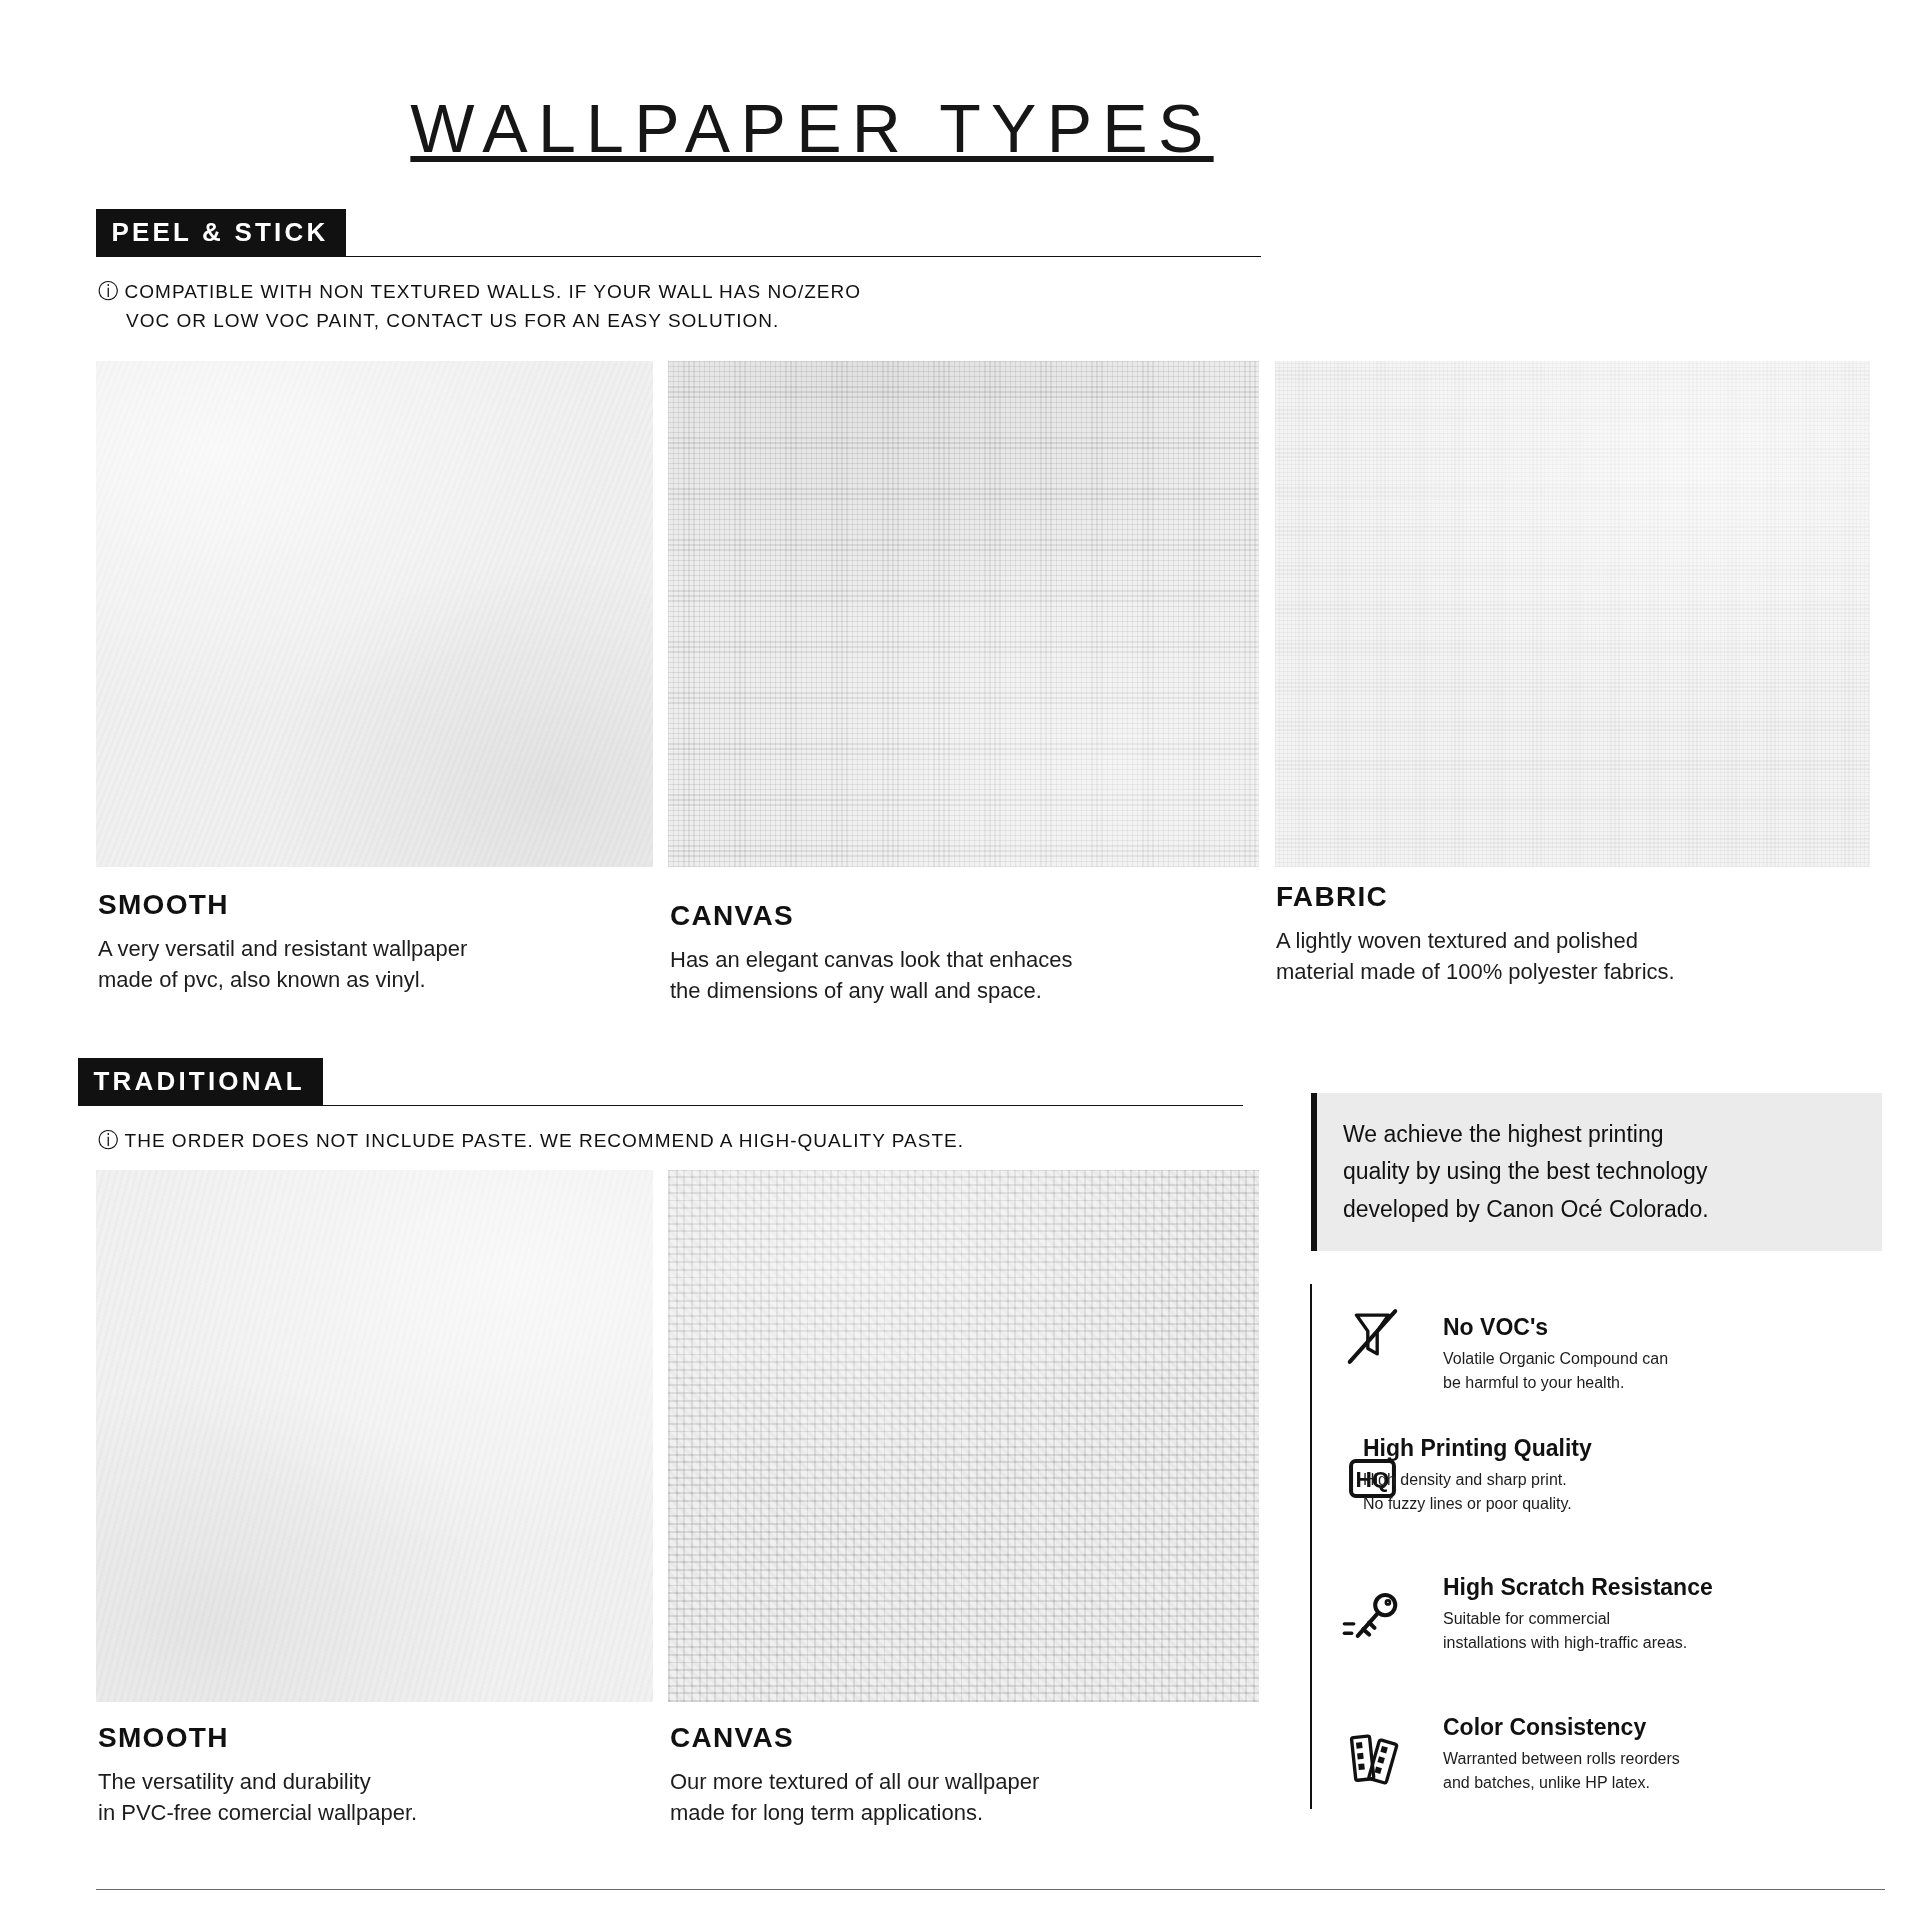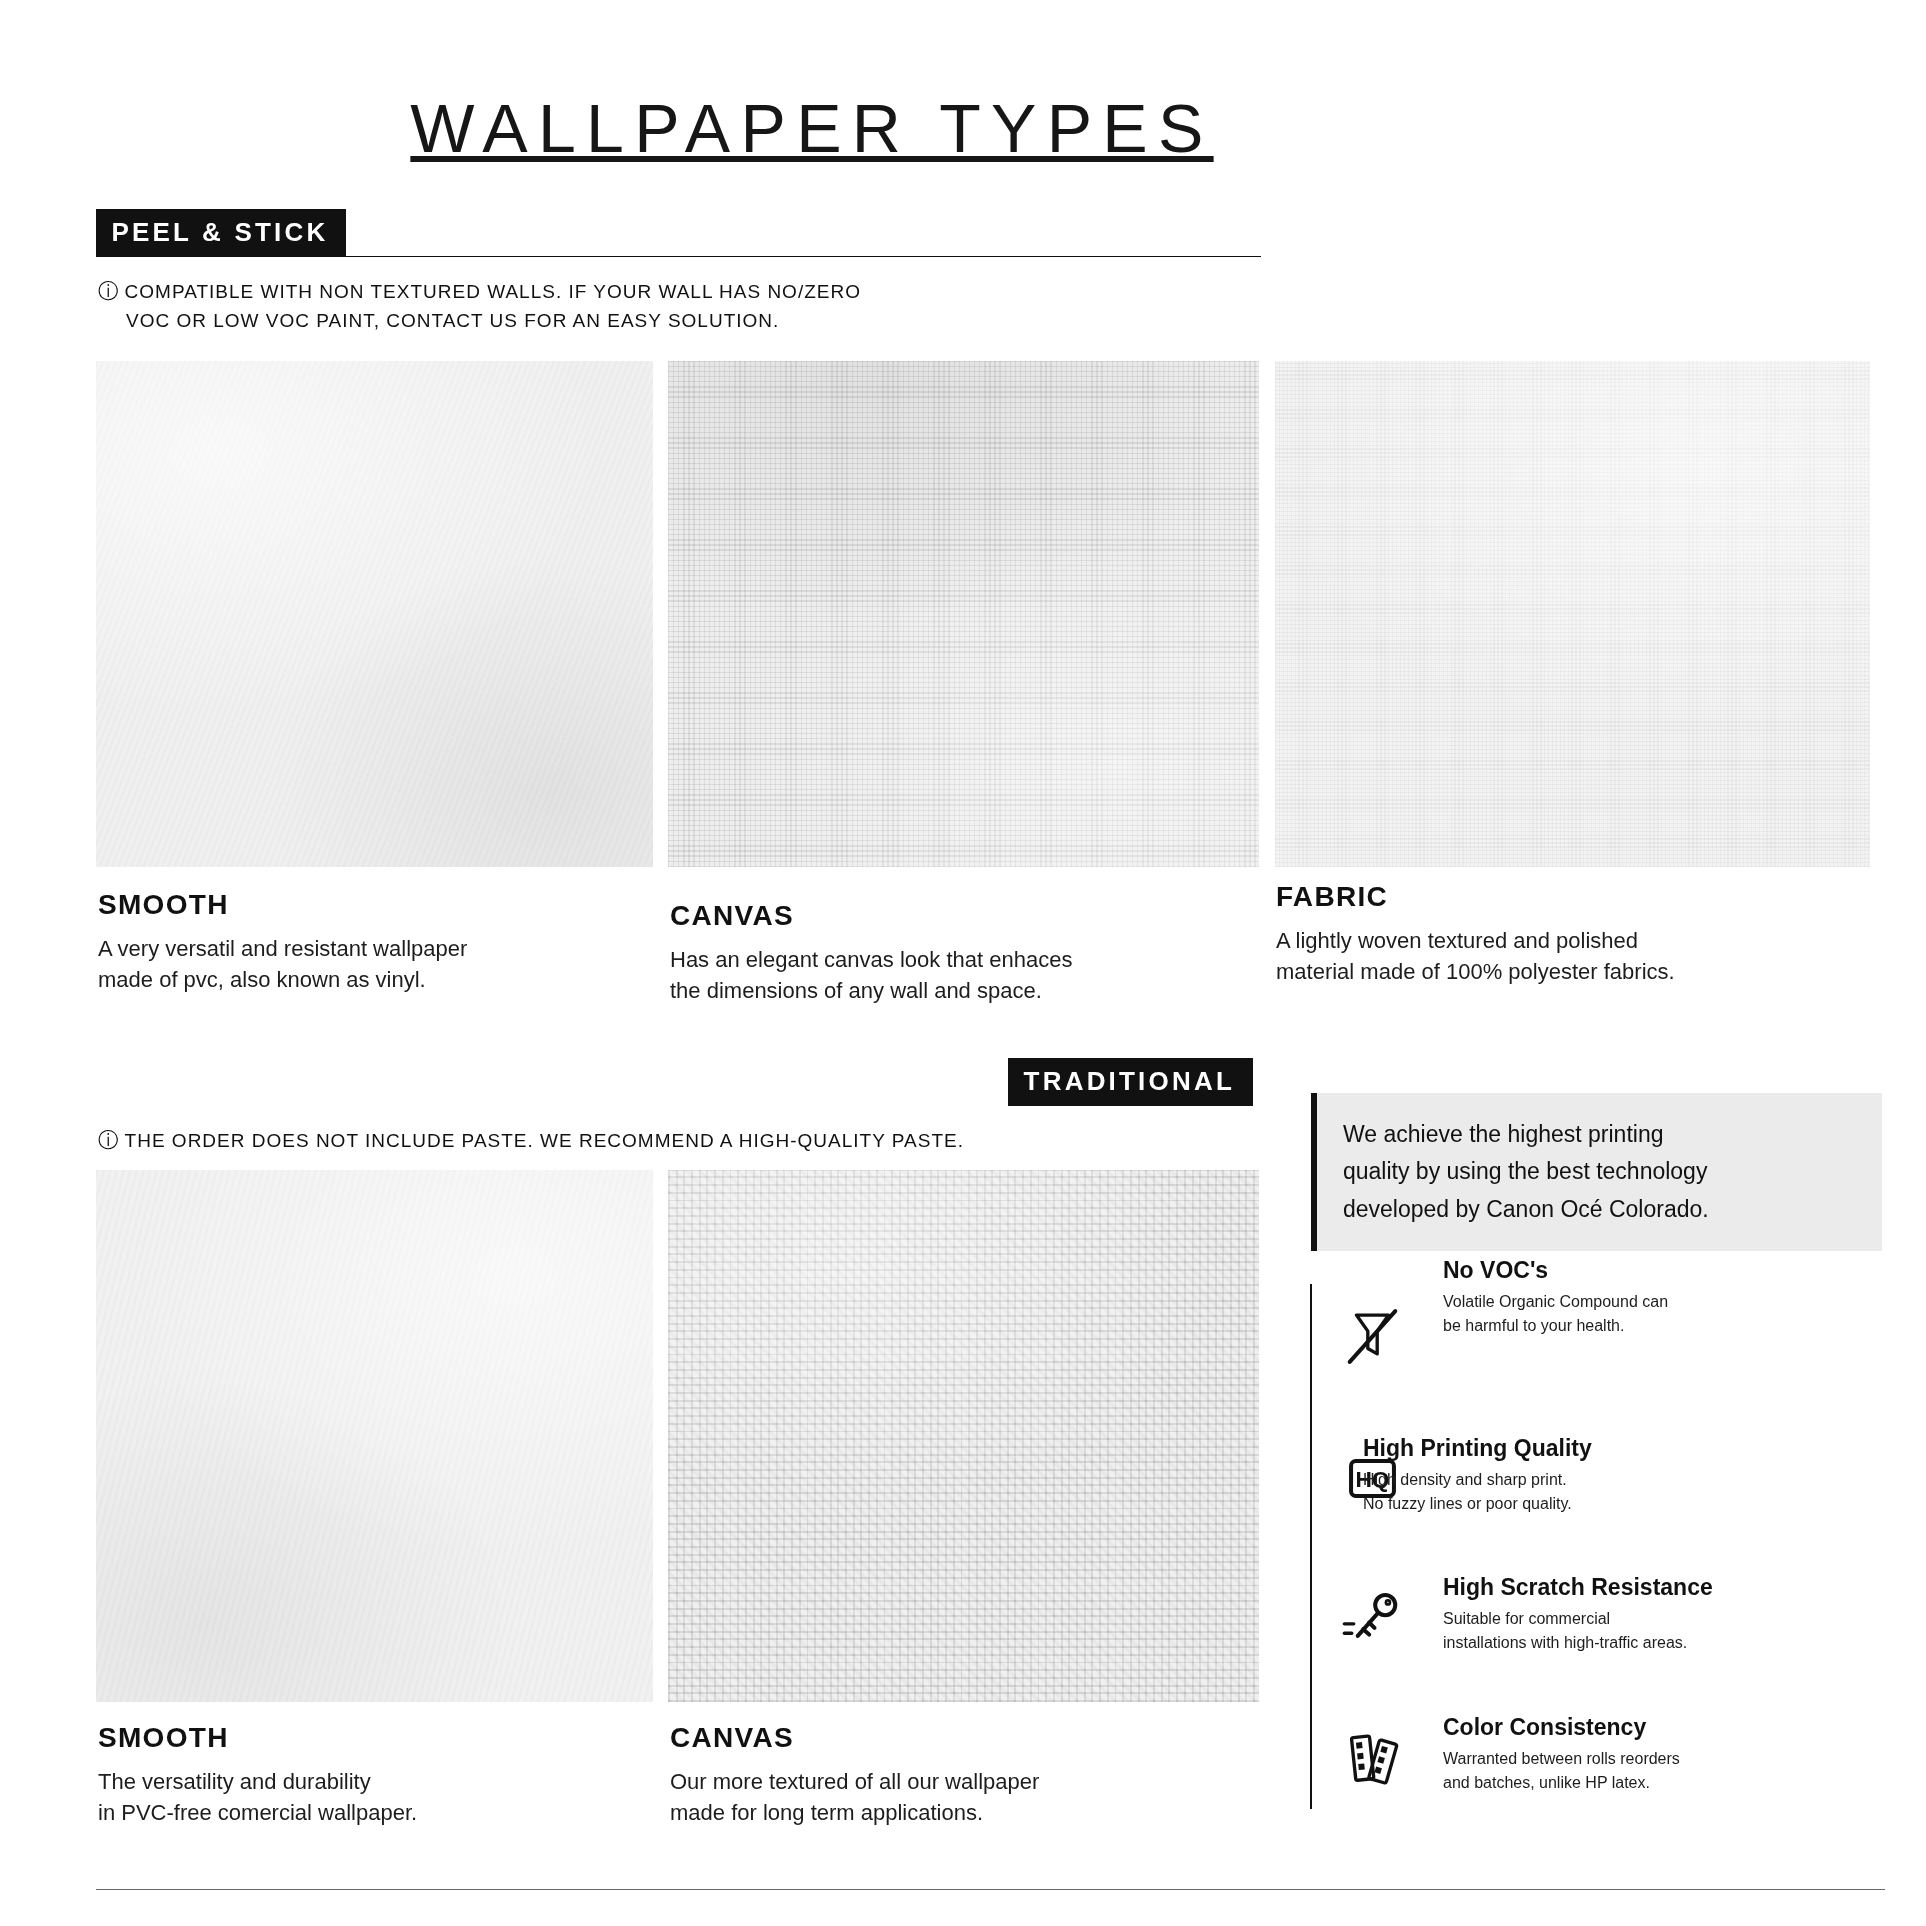--- a/index.html
+++ b/index.html
@@ -137,21 +137,21 @@
     </div>
   </div>
   <div class="abs" style="left:1276px;top:881px;width:595px;">
     <div class="cap-title">FABRIC</div>
     <div class="cap-desc">
       <span>A lightly woven textured and polished</span>
       <span>material made of 100% polyester fabrics.</span>
     </div>
   </div>
 
-  <div class="abs section-header" style="left:88px;top:1058px;width:1165px;flex-direction:column;">
+  <div class="abs section-header" style="left:78px;top:1058px;width:1165px;">
     <div class="section-label">TRADITIONAL</div>
     <div class="section-rule"></div>
   </div>
 
   <div class="abs note" style="left:98px;top:1125px;">
     <div>
       <span class="info-icon">ⓘ</span><span>THE ORDER DOES NOT INCLUDE PASTE. WE RECOMMEND A HIGH-QUALITY PASTE.</span>
     </div>
   </div>
 
@@ -182,21 +182,21 @@
   </div>
 
   <div class="abs v-divider" style="left:1310px;top:1284px;width:1.9px;height:525px;"></div>
 
   <div class="abs feature-icon" style="left:1339px;top:1303px;">
     <svg width="67" height="67" viewBox="0 0 100 100" fill="none" stroke="#111" stroke-width="5" stroke-linecap="round" stroke-linejoin="round">
       <path d="M26 18 H74 L57 42 V76 L43 68 V42 Z"></path>
       <line x1="16" y1="88" x2="84" y2="12" stroke-width="6"></line>
     </svg>
   </div>
-  <div class="abs" style="left:1443px;top:1257px;width:443px;">
+  <div class="abs" style="left:1443px;top:1314px;width:443px;">
     <div class="feature-title">No VOC's</div>
     <div class="feature-desc">
       <span>Volatile Organic Compound can</span>
       <span>be harmful to your health.</span>
     </div>
   </div>
 
   <div class="abs feature-icon" style="left:1339px;top:1445px;">
     <svg width="67" height="67" viewBox="0 0 100 100">
       <rect x="18" y="24" width="64" height="52" rx="7" fill="none" stroke="#111" stroke-width="6"></rect>

